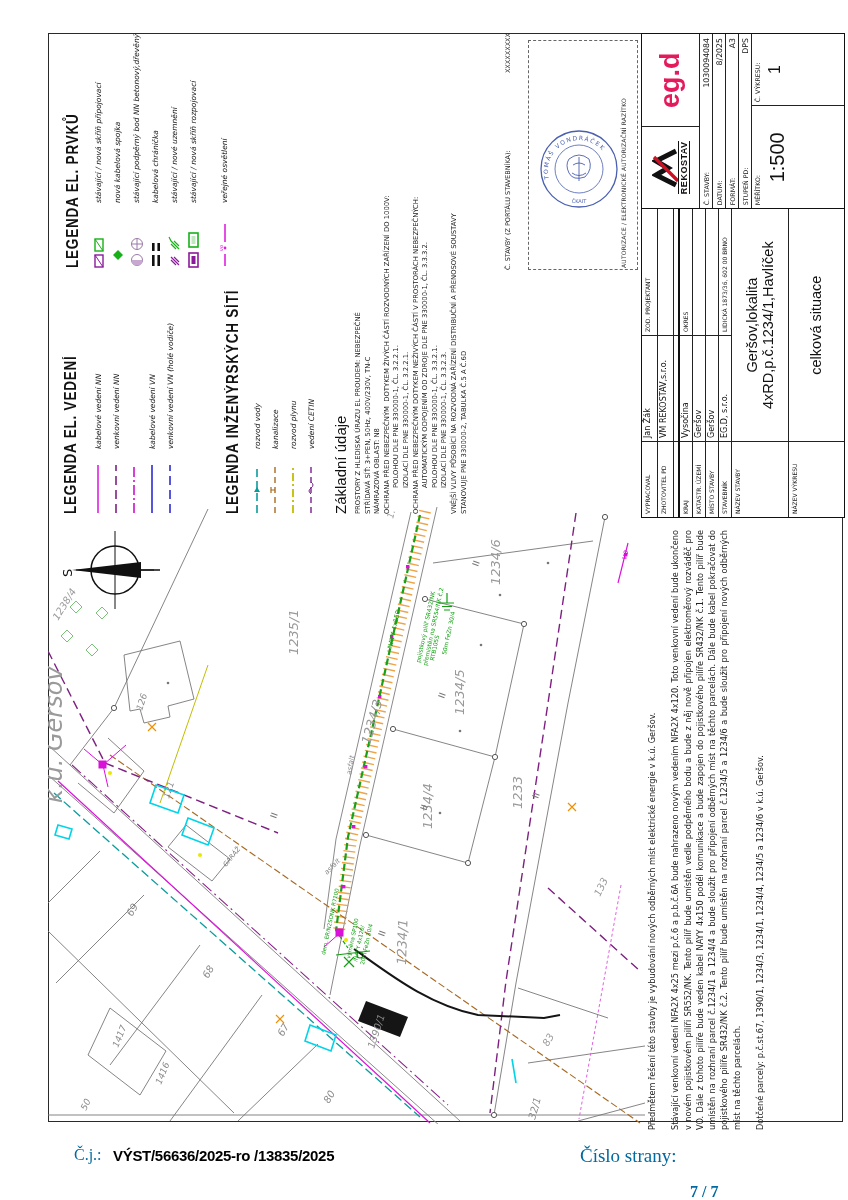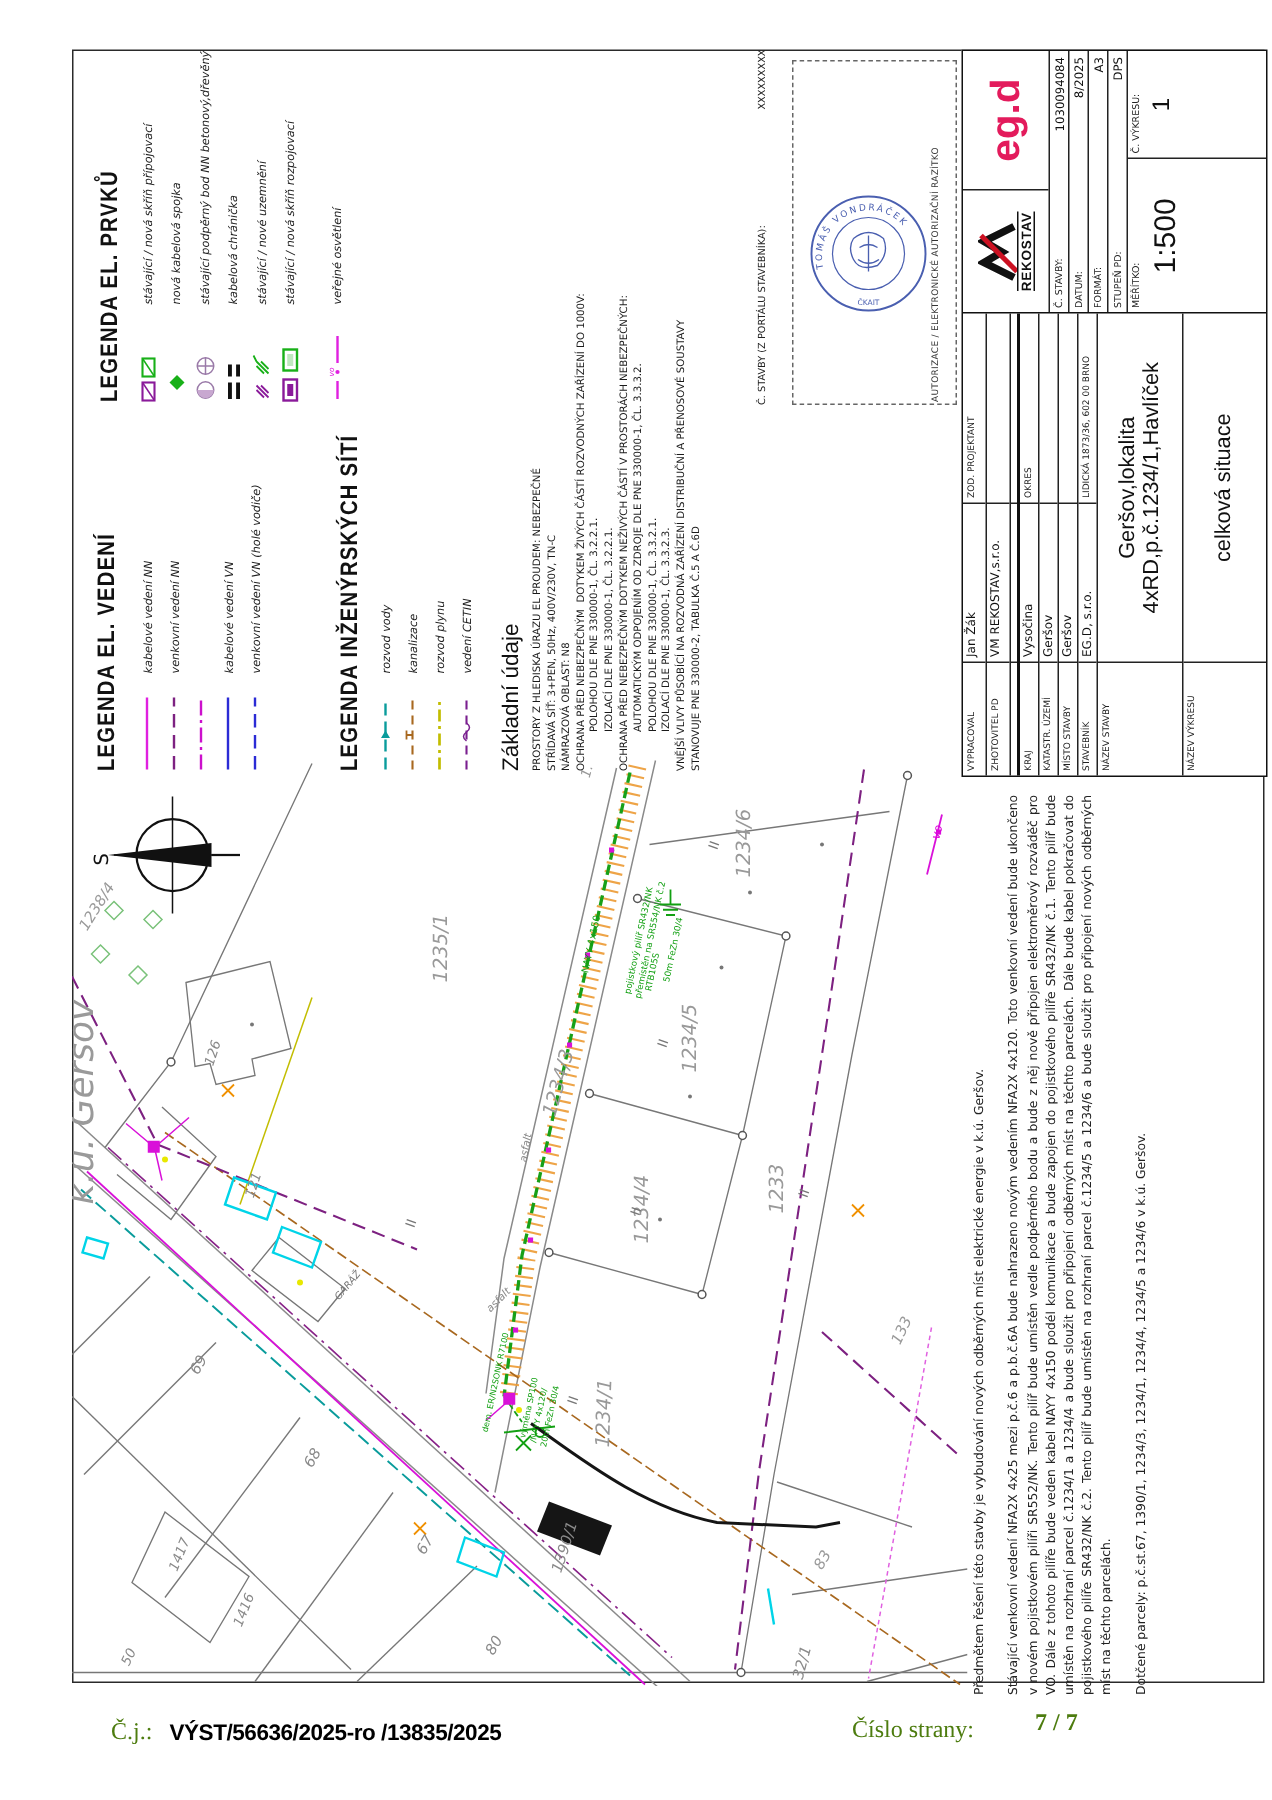--- a/index.html
+++ b/index.html
@@ -46,21 +46,21 @@
   .tb-f{display:flex;justify-content:space-between;border-bottom:1px solid #222;height:13px;align-items:center;}
   .tb-fl{font-size:6.3px;padding-left:3px;color:#222;}
   .tb-fv{font-size:7.8px;padding-right:4px;}
   .tb-bottom{flex:1;display:flex;}
   .cell-mer{width:103px;border-right:1px solid #222;position:relative;}
   .cell-vyk{flex:1;position:relative;}
   .mini-lbl{position:absolute;left:3px;top:2px;font-size:6.3px;color:#222;}
   .big-val{position:absolute;left:0;right:0;top:14px;text-align:center;font-size:20px;font-family:"Liberation Sans",sans-serif;}
 
   
-  .foot{position:absolute;font-family:"Liberation Serif",serif;color:#4d7c0f;}
+  .foot{position:absolute;font-family:"Liberation Serif",serif;color:#0369a1;}
   .foot-val{position:absolute;font-family:"Liberation Sans",sans-serif;font-weight:bold;letter-spacing:-0.3px;color:#000;}
 </style>
 </head>
 <body>
 
 <div class="frame"></div>
 
 <svg style="position:absolute;left:48px;top:503px;" width="597" height="621" viewBox="0 0 597 621">
 
   <g stroke="#8a8a8a" stroke-width="1" fill="none">
@@ -531,14 +531,14 @@
 </div>
 
 <div class="rot para" style="left:646px;top:1130px;width:600px;height:200px;">
   <p>Předmětem řešení této stavby je vybudování nových odběrných míst elektrické energie v k.ú. Geršov.</p>
   <p>Stávající venkovní vedení NFA2X 4x25 mezi p.č.6 a p.b.č.6A bude nahrazeno novým vedením NFA2X 4x120. Toto venkovní vedení bude ukončeno v novém pojistkovém pilíři SR552/NK. Tento pilíř bude umístěn vedle podpěrného bodu a bude z něj nově připojen elektroměrový rozváděč pro VO. Dále z tohoto pilíře bude veden kabel NAYY 4x150 podél komunikace a bude zapojen do pojistkového pilíře SR432/NK č.1. Tento pilíř bude umístěn na rozhraní parcel č.1234/1 a 1234/4 a bude sloužit pro připojení odběrných míst na těchto parcelách. Dále bude kabel pokračovat do pojistkového pilíře SR432/NK č.2. Tento pilíř bude umístěn na rozhraní parcel č.1234/5 a 1234/6 a bude sloužit pro připojení nových odběrných míst na těchto parcelách.</p>
   <p>Dotčené parcely: p.č.st.67, 1390/1, 1234/3, 1234/1, 1234/4, 1234/5 a 1234/6 v k.ú. Geršov.</p>
 </div>
 
 <div class="foot" style="left:74px;top:1146px;font-size:16px;">Č.j.:</div>
 <div class="foot-val" style="left:113px;top:1147px;font-size:15px;">VÝST/56636/2025-ro /13835/2025</div>
-<div class="foot" style="left:568px;top:1145px;font-size:16px;">Číslo strany:</div>
-<div class="foot" style="left:690px;top:1140px;font-size:16px;font-weight:bold;">7 / 7</div>
+<div class="foot" style="left:580px;top:1145px;font-size:19px;">Číslo strany:</div>
+<div class="foot" style="left:690px;top:1183px;font-size:16px;font-weight:bold;">7 / 7</div>
 
 </body></html>

